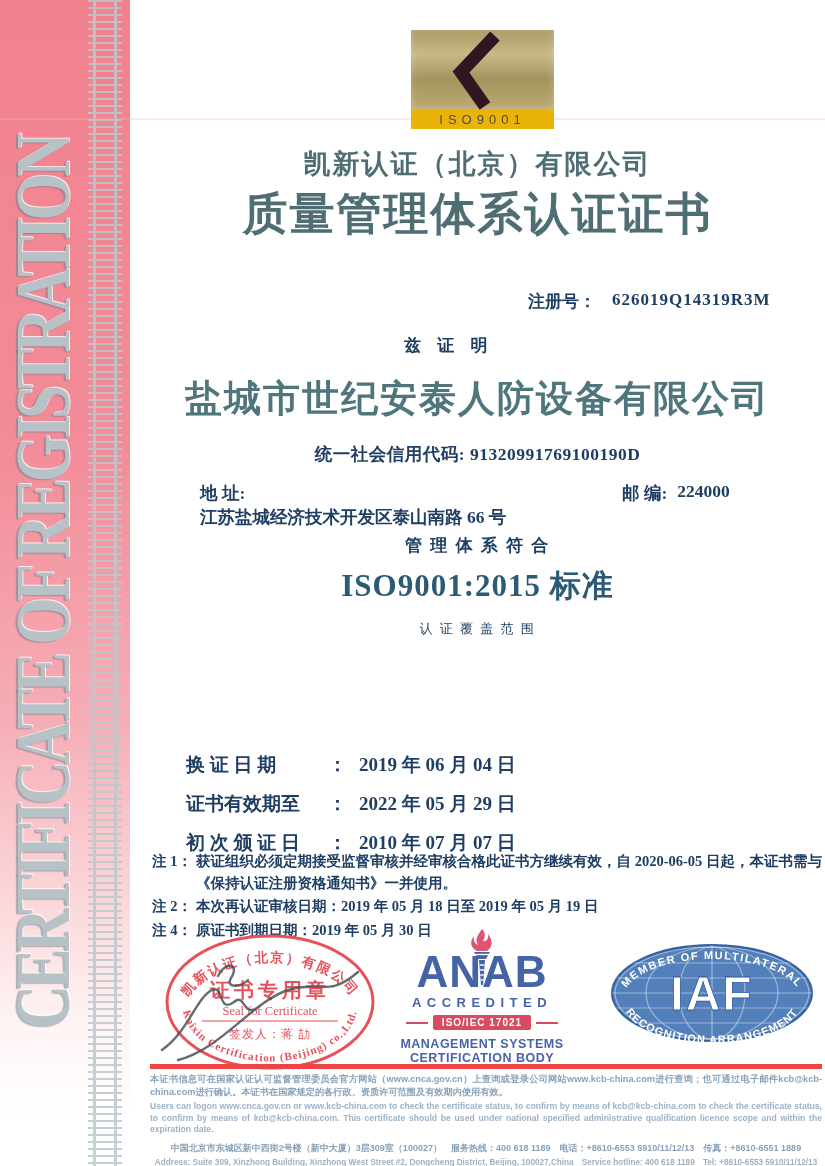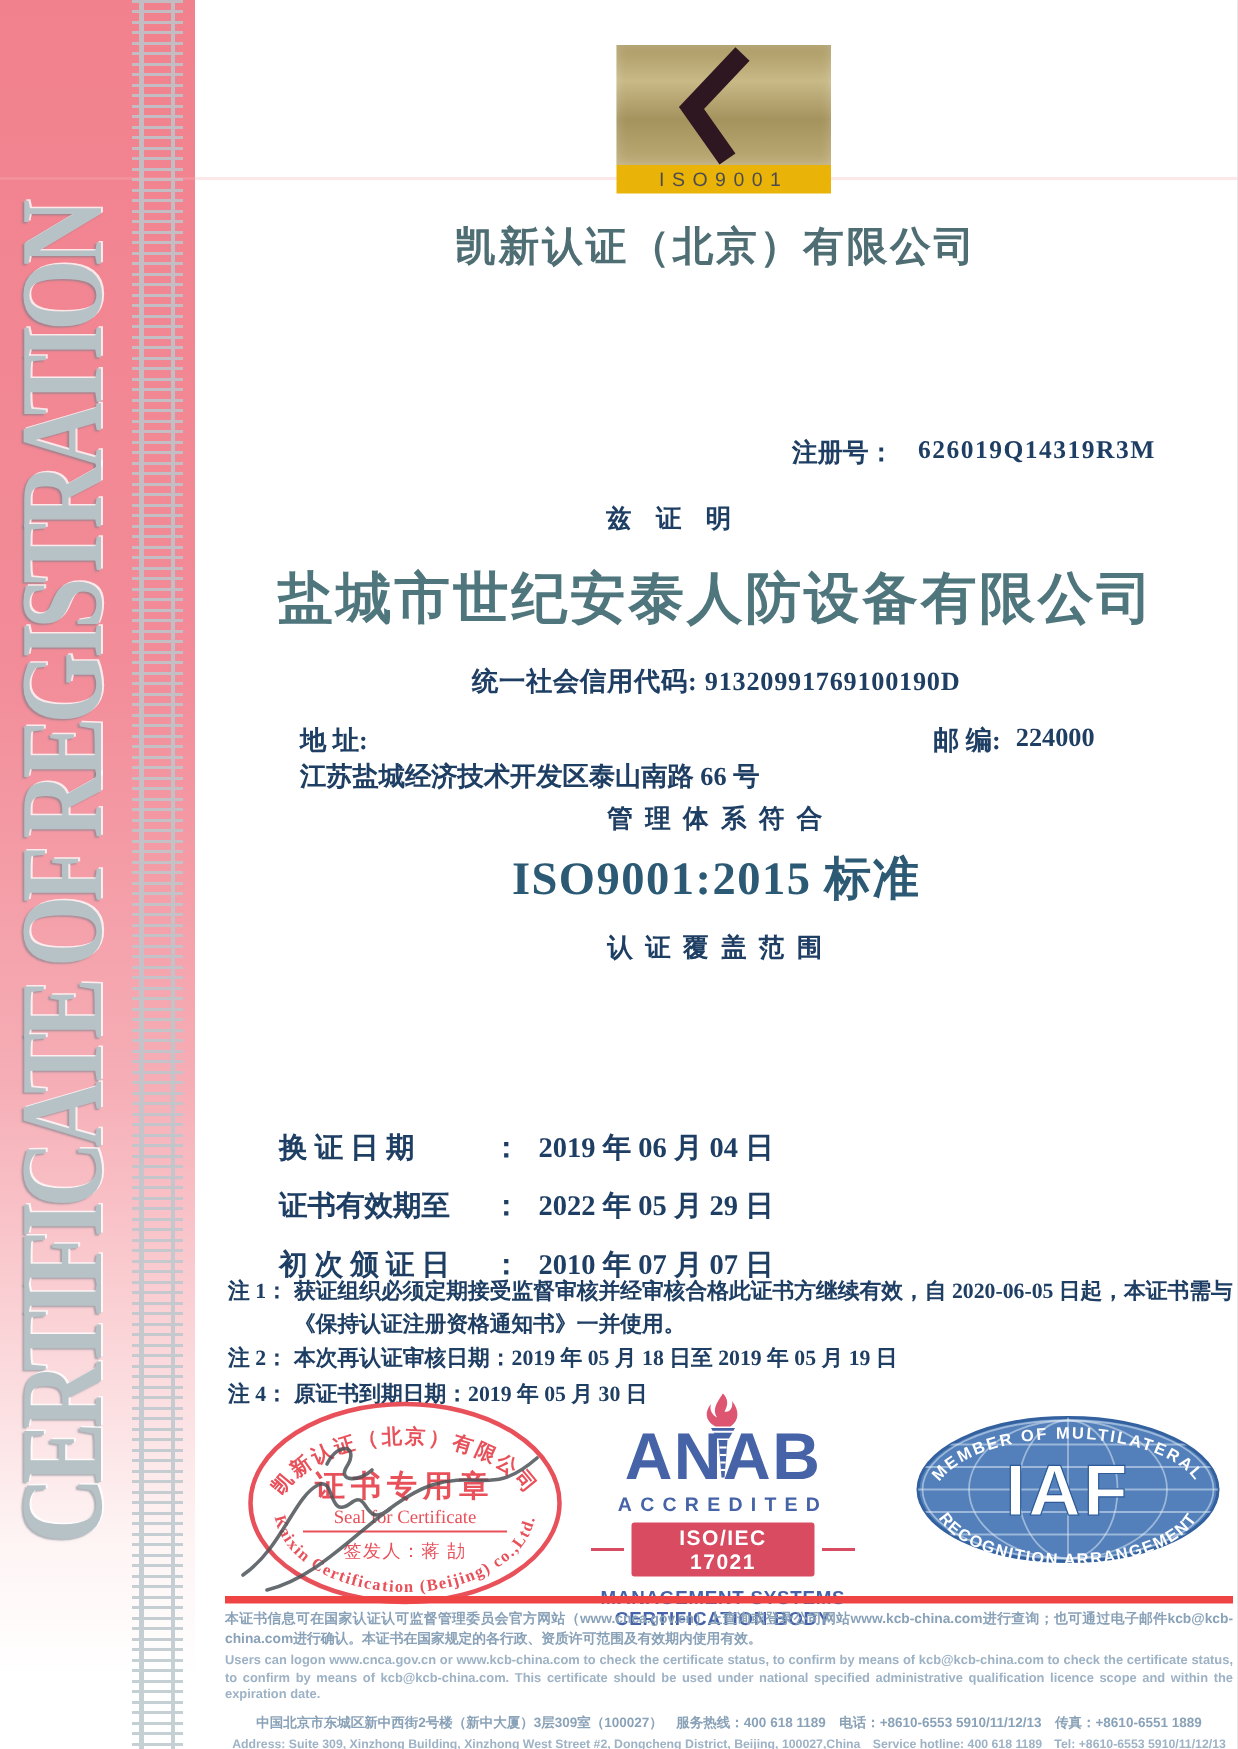--- a/index.html
+++ b/index.html
@@ -53,21 +53,21 @@
   .company{top:374px;font-size:37px;font-weight:bold;color:#4e767c;letter-spacing:2px;
     font-family:Liberation Mono, monospace;}
   .credit{top:442px;font-size:17.5px;font-weight:bold;color:#1e3e63;letter-spacing:.5px;}
   .addr-row{position:absolute;left:200px;top:481px;width:610px;display:flex;
     font-size:17.5px;font-weight:bold;color:#1e3e63;flex-direction:column;}
   .addr-row .addr-label{margin-right:10px;}
   .addr-row .post{position:absolute;left:422px;display:flex;gap:10px;}
   .conform{top:534px;font-size:17px;font-weight:bold;color:#1e3e63;letter-spacing:2px;}
   .standard{top:565px;font-size:31px;font-weight:bold;color:#2c5a74;letter-spacing:1px;
     font-family:Liberation Serif, serif;}
-  .scope-head{top:620px;font-size:17px;font-weight:bold;color:#1e3e63;letter-spacing:2px;}
+  .scope-head{top:620px;font-size:13px;font-weight:normal;color:#1e3e63;letter-spacing:2px;}
   .scope{
     position:absolute;left:186px;top:649px;width:627px;
     font-size:23.5px;line-height:29px;font-weight:bold;color:#30606a;
     font-family:"Liberation Sans","DejaVu Sans",sans-serif;
     text-align:justify;
   }
   
   .dates{position:absolute;left:186px;top:752px;font-size:19px;font-weight:bold;color:#1e3e63;}
   .date-row{display:flex;align-items:baseline;margin-bottom:13px;}
   .date-row .dlabel{flex:0 0 142px;}
@@ -80,21 +80,21 @@
   .note .ntext{flex:1;}
   
   .seal-svg{position:absolute;left:160px;top:930px;}
   .anab{position:absolute;left:394px;top:928px;width:176px;text-align:center;
     font-family:"Liberation Sans","DejaVu Sans",sans-serif;color:#4663a8;}
   .torch{position:absolute;left:50%;top:0;transform:translateX(-50%);z-index:2;}
   .anab-name{margin-top:24px;font-size:44px;line-height:40px;font-weight:bold;letter-spacing:1px;position:relative;z-index:1;}
   .anab-accredited{margin-top:3px;font-size:13px;font-weight:bold;letter-spacing:5.5px;}
   .anab-isorow{margin-top:5px;display:flex;align-items:center;justify-content:center;gap:5px;}
   .anab-isorow .rline{width:22px;height:2px;background:#d94b60;}
-  .anab-isorow .isobox{background:#d94b60;color:#fff;font-size:14px;font-weight:bold;
+  .anab-isorow .isobox{background:#d94b60;color:#fff;font-size:10px;font-weight:bold;
     letter-spacing:1px;padding:2px 9px;border-radius:2px;}
   .anab-l1{margin-top:7px;font-size:12.5px;font-weight:bold;letter-spacing:.5px;}
   .anab-l2{font-size:12.5px;font-weight:bold;letter-spacing:.5px;}
   .iaf-svg{position:absolute;left:606px;top:941px;}
   
   .footer{position:absolute;left:150px;top:1064px;width:672px;border-top:5px solid #ef4444;
     padding-top:4px;font-family:"Liberation Sans","DejaVu Sans",sans-serif;font-weight:bold;}
   .f-cn{font-size:9.2px;line-height:12.5px;color:#8aa2b8;text-align:justify;}
   .f-en{margin-top:3px;font-size:8.6px;line-height:11.5px;color:#9db2c5;text-align:justify;}
   .f-addr-cn{margin-top:6px;font-size:9px;color:#8aa2b8;text-align:center;}
@@ -114,20 +114,21 @@
   <div class="logo">
     <div class="logo-gold">
       <svg width="143" height="80" viewBox="0 0 143 80">
         <polyline points="84,6 50,42 74,76" fill="none" stroke="#2f1722" stroke-width="13" stroke-linejoin="miter"></polyline>
       </svg>
     </div>
     <div class="logo-strip">ISO9001</div>
   </div>
 
   <div class="content-center issuer">凯新认证（北京）有限公司</div>
+  <div class="content-center title">质量管理体系认证证书</div>
 
   <div class="regno">
     <span>注册号：</span>
     <span class="num">626019Q14319R3M</span>
   </div>
 
   <div class="certify">兹 证 明</div>
 
   <div class="content-center company">盐城市世纪安泰人防设备有限公司</div>
   <div class="content-center credit">统一社会信用代码: 91320991769100190D</div>

